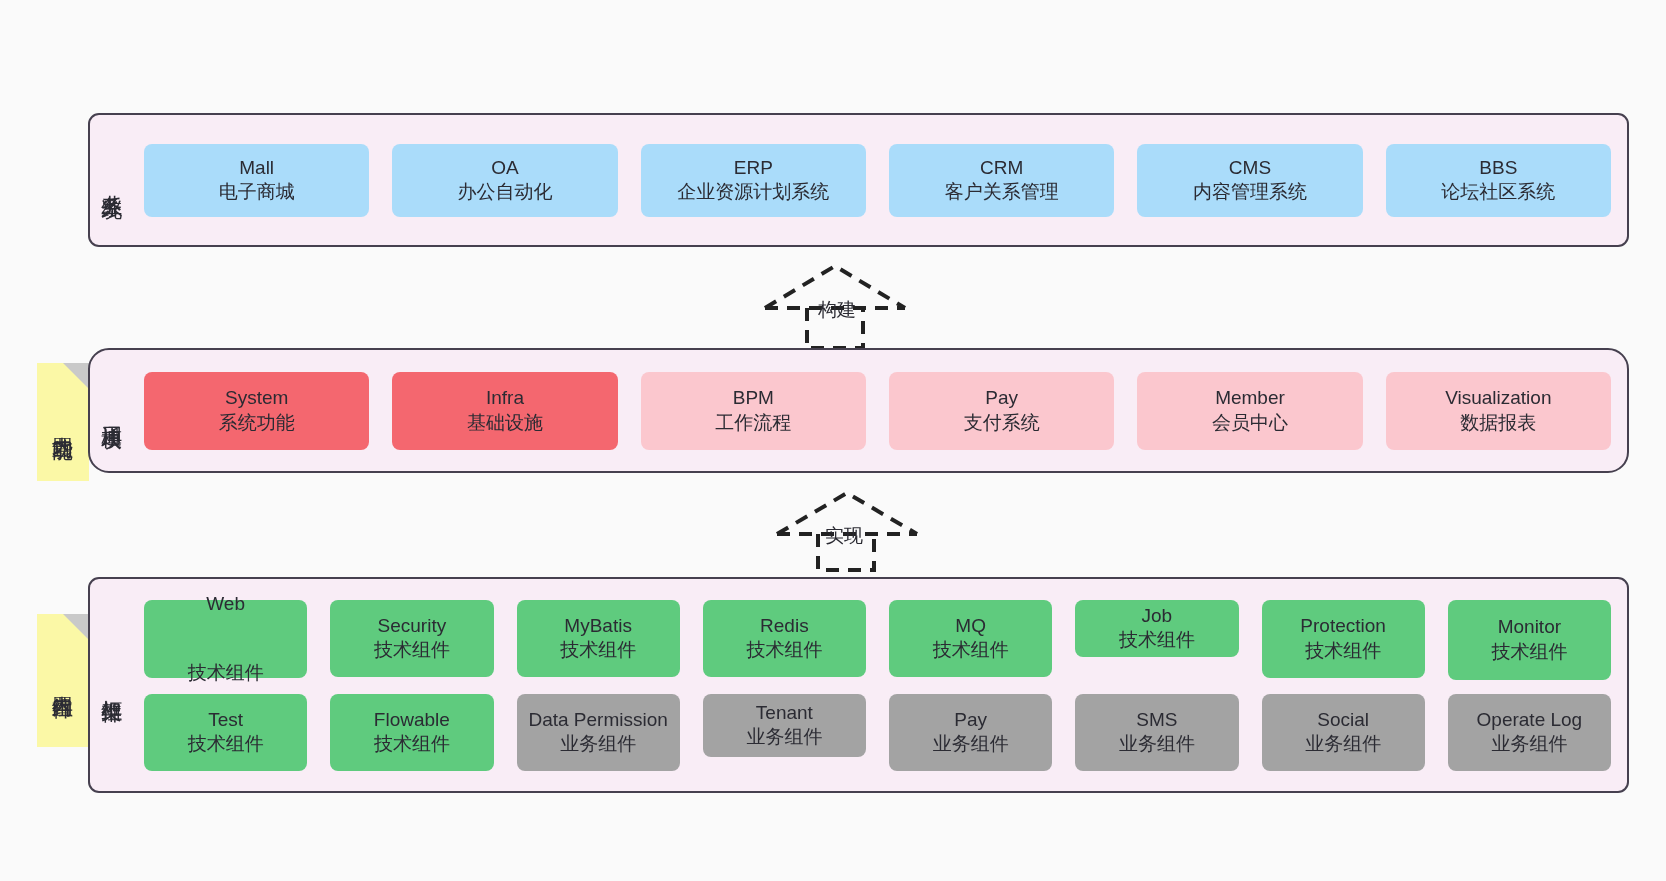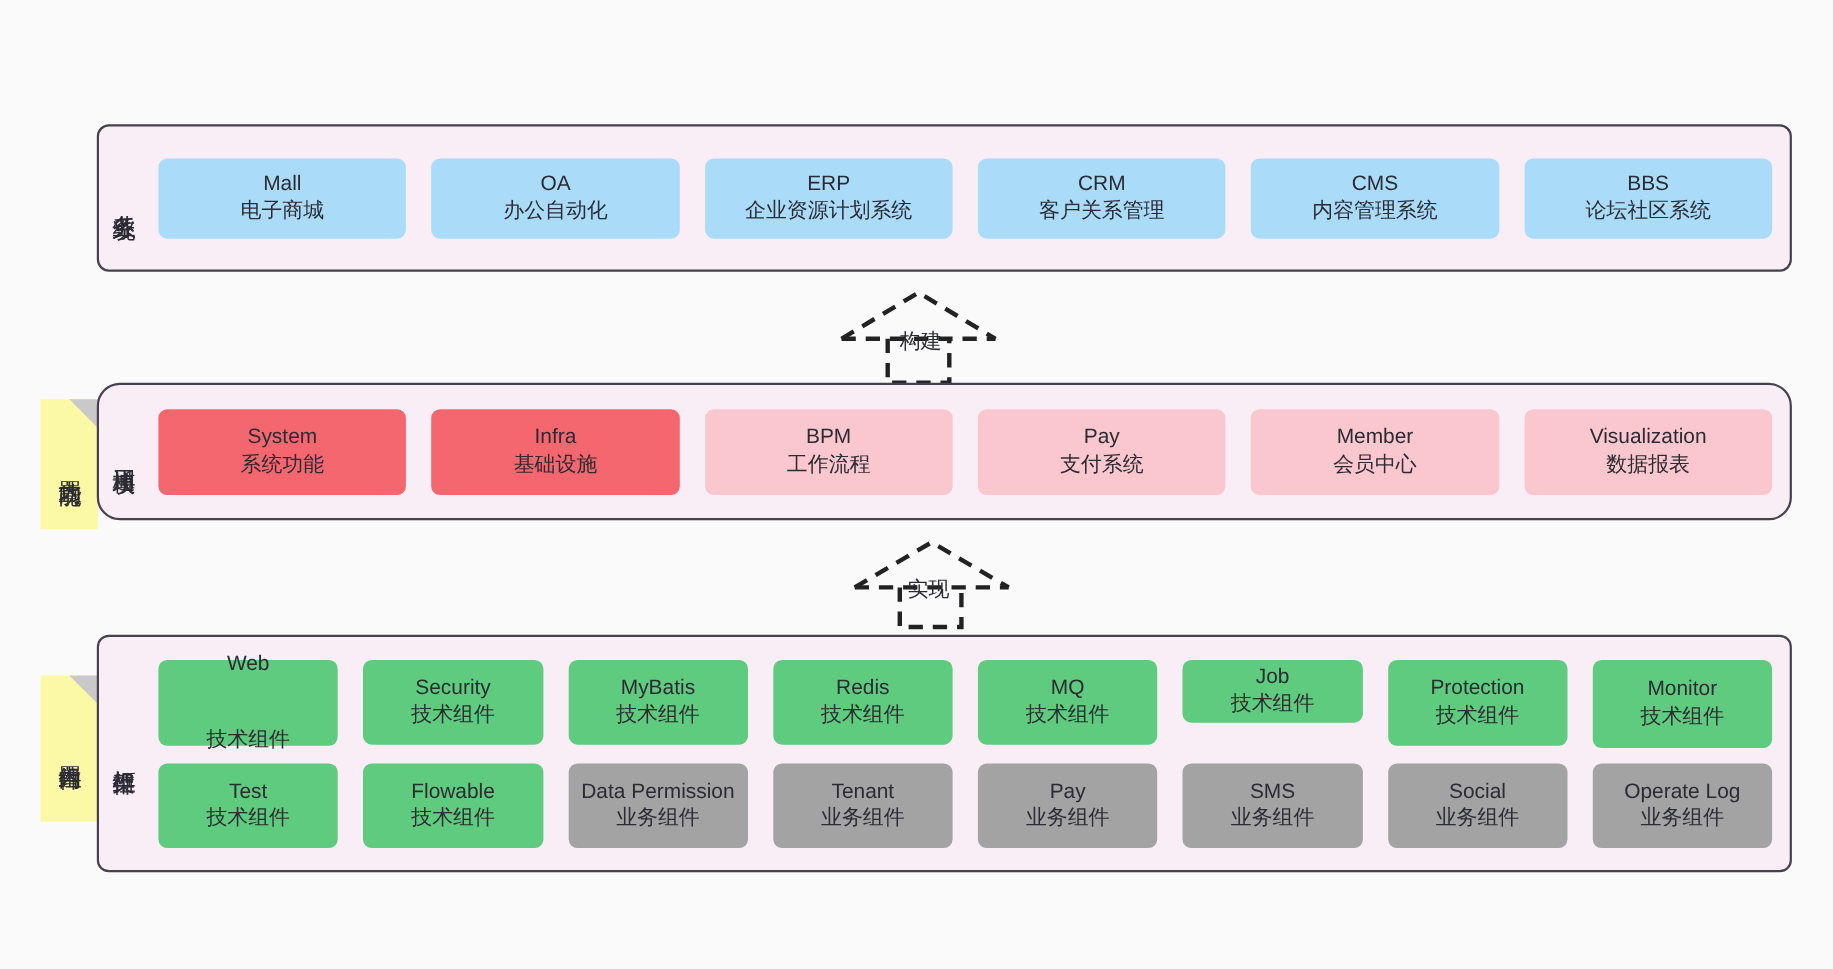--- a/index.html
+++ b/index.html
@@ -260,21 +260,21 @@
         <span class="l2">技术组件</span>
       </div>
       <div class="cell c-green" style="height:77px;">
         <span class="l1">Flowable</span>
         <span class="l2">技术组件</span>
       </div>
       <div class="cell c-lightgreen" style="height:77px;">
         <span class="l1">Data Permission</span>
         <span class="l2">业务组件</span>
       </div>
-      <div class="cell c-lightgreen" style="height:77px;">
+      <div class="cell c-lightgreen" style="height:63px;">
         <span class="l1">Tenant</span>
         <span class="l2">业务组件</span>
       </div>
       <div class="cell c-lightgreen" style="height:77px;">
         <span class="l1">Pay</span>
         <span class="l2">业务组件</span>
       </div>
       <div class="cell c-lightgreen" style="height:77px;">
         <span class="l1">SMS</span>
         <span class="l2">业务组件</span>

